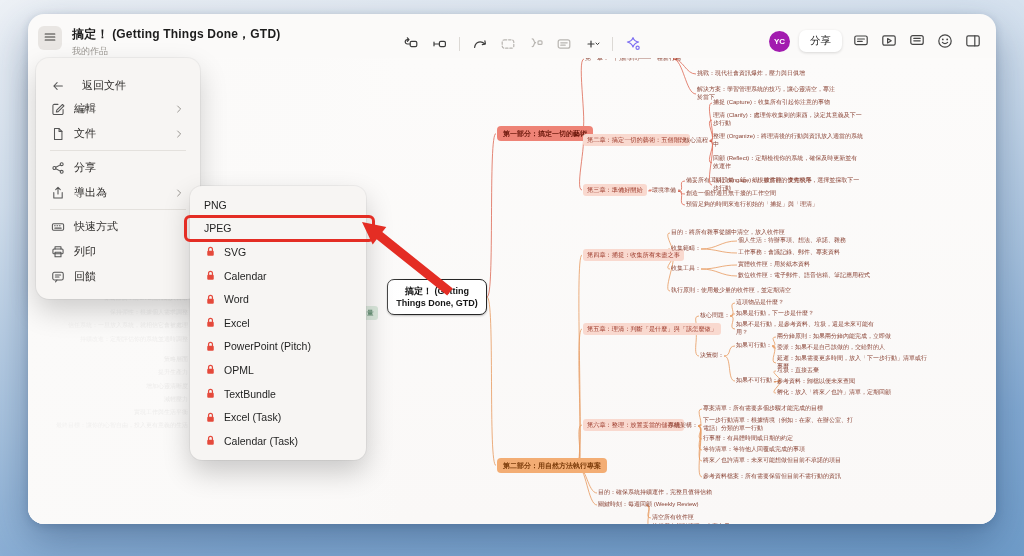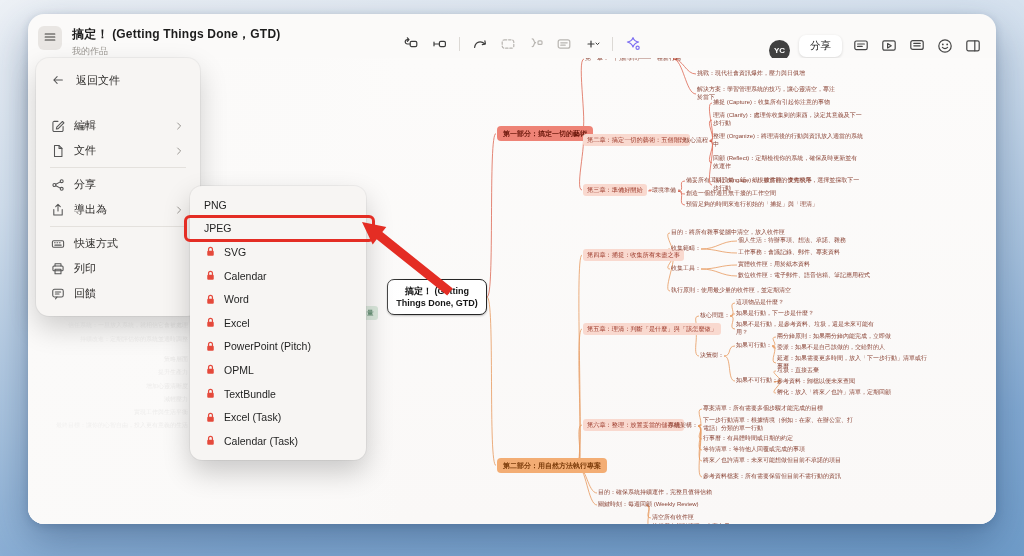--- a/index.html
+++ b/index.html
@@ -20,22 +20,22 @@
     display:flex; align-items:center; justify-content:center; color:#3c3a38; cursor:pointer; }
   .title { font-size:12px; font-weight:bold; color:#1c1c1c; letter-spacing:.2px; }
   .subtitle { font-size:9px; color:#9b9792; margin-top:2px; }
   .tb-center { position:absolute; left:372px; top:19px; display:flex; align-items:center; gap:6px; color:#3c3c3c; }
   .tbtn { width:22px; height:22px; border:none; background:transparent; border-radius:5px;
     display:flex; align-items:center; justify-content:center; color:#3c3c3c; cursor:pointer; }
   .tbtn.disabled { color:#b8b5b1; }
   .tbtn.ai { color:#7d6ff2; }
   .tdiv { width:1px; height:14px; background:#dcd9d5; margin:0 3px; }
   .tb-right { position:absolute; right:13px; top:16px; display:flex; align-items:center; gap:9px; color:#4a4a4a; }
-  .avatar { width:21px; height:21px; border-radius:50%; background:#404040; color:#fff;
-    font-size:8px; font-weight:bold; display:flex; align-items:center; justify-content:center; cursor:pointer;margin-top:10px; }
+  .avatar { width:21px; height:21px; border-radius:50%; background:#a21caf; color:#fff;
+    font-size:8px; font-weight:bold; display:flex; align-items:center; justify-content:center; cursor:pointer; }
   .share-btn { background:#fff; border:none; border-radius:7px; padding:4px 11px; font-size:10.5px;
     color:#222; box-shadow:0 1px 3px rgba(0,0,0,.14); cursor:pointer; }
   .rbtn { width:20px; height:20px; border:none; background:transparent; display:flex;
     align-items:center; justify-content:center; color:#454545; cursor:pointer; }
 
   
   .canvas { position:absolute; left:0; top:44px; right:0; bottom:0; overflow:hidden;
     border-radius:0 0 16px 16px; background:linear-gradient(180deg,#fcfbfa,#faf8f7); }
   .mm { position:absolute; left:-28px; top:-58px; width:1024px; height:556px; }
   #edges { position:absolute; left:0; top:0; width:1024px; height:556px; pointer-events:none; }
@@ -53,21 +53,21 @@
   .n.green { background:#cfe2d2; color:#2f6a45; font-weight:bold; font-size:6.5px; padding:3px 4px; border-radius:3px; }
   .fl { position:absolute; left:38px; width:150px; text-align:right; font-size:6px;
     color:rgba(80,78,76,.55); line-height:1.3; white-space:normal; }
 
   
   .menu-panel { position:absolute; left:8px; top:44px; width:164px; background:#f7f5f3;
     border-radius:13px; padding:9px 8px 10px 8px; z-index:30;
     box-shadow:0 12px 28px rgba(0,0,0,.18), 0 0 0 1px rgba(0,0,0,.045); }
   .m-row { display:flex; align-items:center; gap:9px; height:25px; padding:0 7px; border-radius:7px;
     font-size:11px; color:#2f2d2b; cursor:pointer; }
-  .m-back { height:26px; margin-bottom:20px; gap:11px; }
+  .m-back { height:26px; margin-bottom:3px; gap:17px;align-items:flex-end; }
   .m-icon { display:flex; color:#555; }
   .m-chev { margin-left:auto; display:flex; color:#8d8a86; }
   .m-div { height:1px; background:#e4e1dd; margin:4px 6px; }
 
   
   .export-panel { position:absolute; left:162px; top:172px; width:176px; background:#f7f5f3;
     border-radius:12px; padding:7px 0; z-index:40;
     box-shadow:0 12px 28px rgba(0,0,0,.2), 0 0 0 1px rgba(0,0,0,.045); }
   .x-row { position:relative; display:flex; align-items:center; height:23.6px; padding:0 14px;
     font-size:10.5px; color:#1f1f1f; gap:7px; cursor:pointer; }

